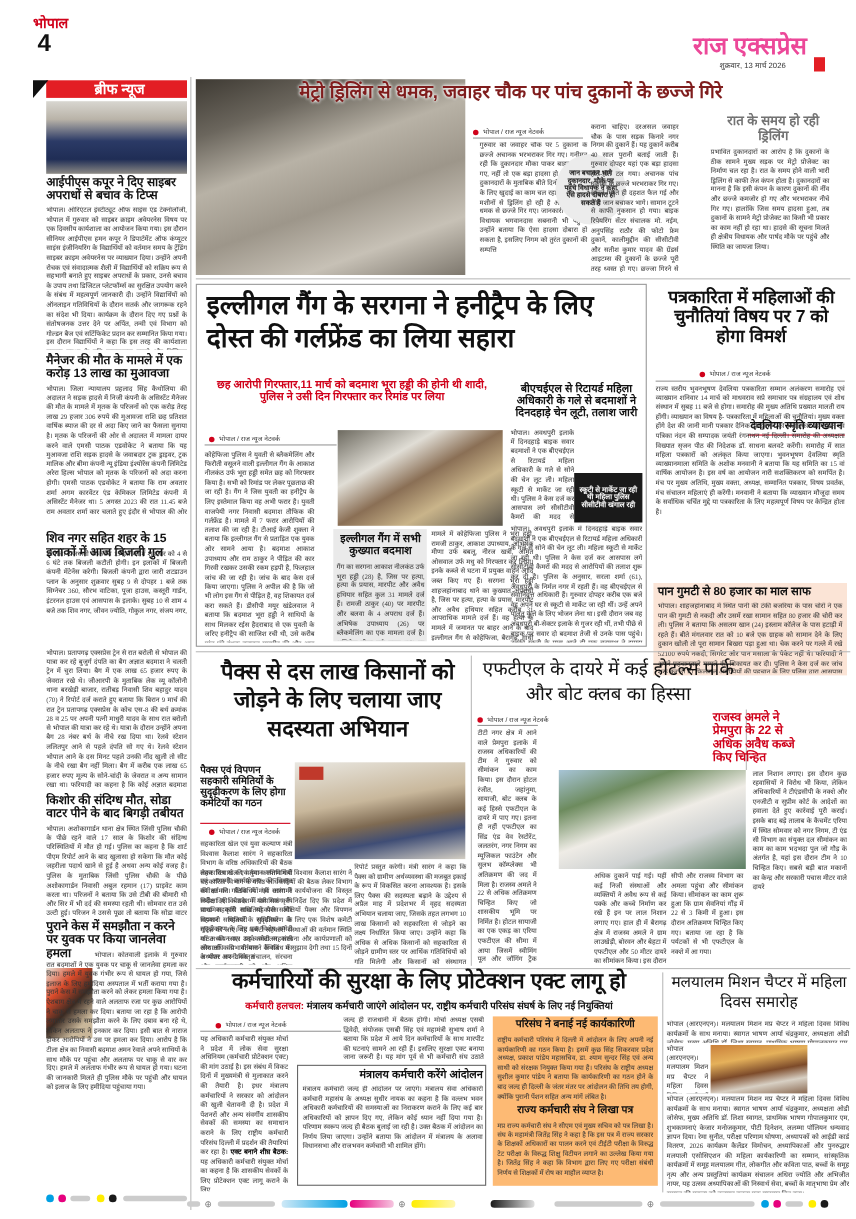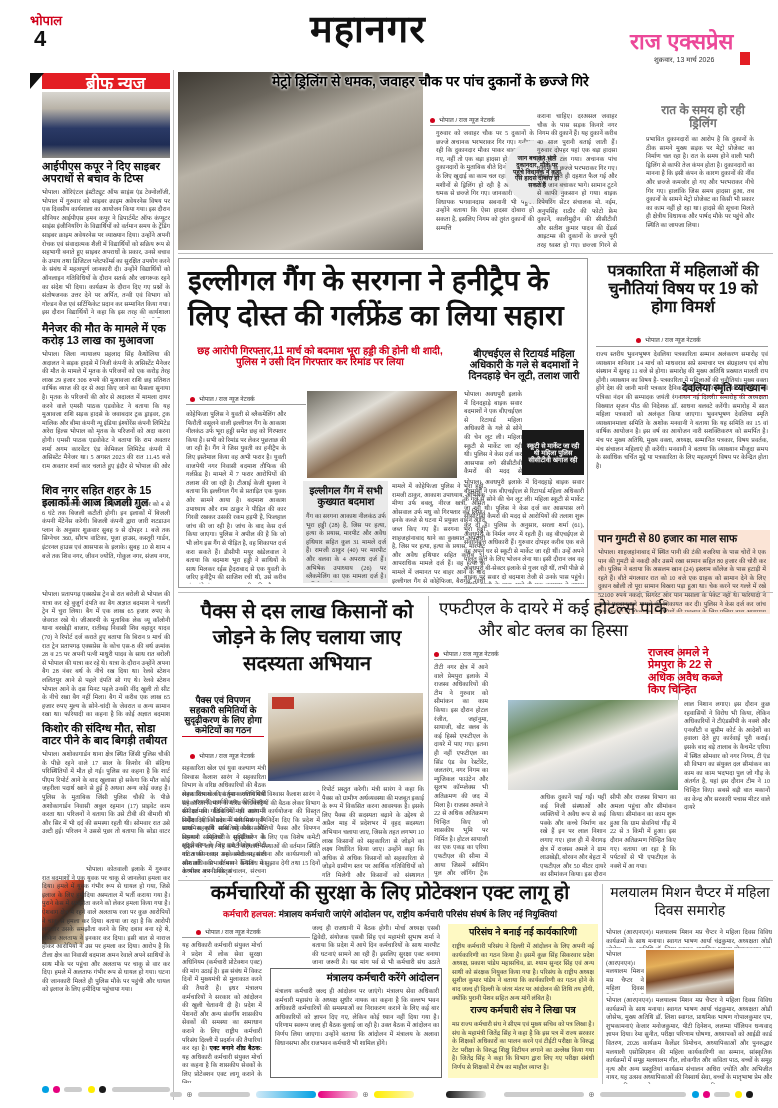--- a/index.html
+++ b/index.html
@@ -15,110 +15,110 @@
   .photo { background: linear-gradient(135deg, #8a8a80 0%, #c8c3b5 35%, #6f6a60 70%, #a9a394 100%); overflow: hidden; }
   .vline { position: absolute; width: 1px; background: #bbb; }
   .hline { position: absolute; height: 1px; background: #bbb; }
 </style>
 </head>
 <body>
 
 <div class="abs" style="left:0;top:0;width:778px;height:66px;">
   <div class="abs hd" style="left:30px;top:14px;font-size:13px;color:#d0021b;">भोपाल</div>
   <div class="abs hd" style="left:34px;top:27px;font-size:22px;color:#111;">4</div>
-  <div class="abs hd" style="left:310px;top:8px;font-size:38px;color:#111;letter-spacing:1px;">महानगर</div>
   <div class="abs hd" style="left:630px;top:30px;font-size:22px;color:#ec4899;">राज एक्सप्रेस</div>
   <div class="abs" style="left:654px;top:55px;font-size:7px;color:#333;font-family:'Liberation Sans',sans-serif;">शुक्रवार, 13 मार्च 2026</div>
   <div class="abs" style="left:740px;top:52px;width:10px;height:13px;background:#e31e24;"></div>
 </div>
 
 <div class="abs" style="left:30px;top:70px;width:140px;height:1030px;">
   <div class="abs" style="left:12px;top:3px;width:128px;height:16px;background:#e31e24;">
     <div class="abs" style="left:-12px;top:0;width:0;height:0;border-top:16px solid #111;border-right:14px solid transparent;"></div>
-    <span class="hd" style="position:absolute;left:44px;top:1px;font-size:17px;color:#fff;">ब्रीफ न्यूज</span>
+    <span class="hd" style="position:absolute;left:44px;top:1px;font-size:13px;color:#fff;">ब्रीफ न्यूज</span>
   </div>
   <div class="abs photo" style="left:12px;top:22px;width:128px;height:66px;background:linear-gradient(180deg,#d8d6d0 0%,#b9b3a8 25%,#2b3a66 55%,#1f2d55 80%,#8c8a85 100%);"></div>
 
   <div class="abs hd" style="left:12px;top:90px;width:128px;font-size:11px;">आईपीएस कपूर ने दिए साइबर अपराधों से बचाव के टिप्स</div>
   <div class="abs txt" style="left:12px;top:118px;width:128px;height:130px;">भोपाल। ओरिएंटल इंस्टीट्यूट ऑफ साइंस एंड टेक्नोलॉजी, भोपाल में गुरुवार को साइबर क्राइम अवेयरनेस विषय पर एक दिवसीय कार्यशाला का आयोजन किया गया। इस दौरान सीनियर आईपीएस हमन कपूर ने डिपार्टमेंट ऑफ कंप्यूटर साइंस इंजीनियरिंग के विद्यार्थियों को वर्तमान समय के ट्रेंडिंग साइबर क्राइम अवेयरनेस पर व्याख्यान दिया। उन्होंने अपनी रोचक एवं संवादात्मक शैली में विद्यार्थियों को सक्रिय रूप से सहभागी बनाते हुए साइबर अपराधों के प्रकार, उनसे बचाव के उपाय तथा डिजिटल प्लेटफॉर्म्स का सुरक्षित उपयोग करने के संबंध में महत्वपूर्ण जानकारी दी। उन्होंने विद्यार्थियों को ऑनलाइन गतिविधियों के दौरान सतर्क और जागरूक रहने का संदेश भी दिया। कार्यक्रम के दौरान दिए गए प्रश्नों के संतोषजनक उत्तर देने पर अर्पित, तन्वी एवं विभाग को गोल्डन बैज एवं सर्टिफिकेट प्रदान कर सम्मानित किया गया। इस दौरान विद्यार्थियों ने कहा कि इस तरह की कार्यशाला साइबर सुरक्षा के प्रति जागरूकता बढ़ाने और डिजिटल माध्यमों का सुरक्षित उपयोग सुनिश्चित करने की दिशा में एक महत्वपूर्ण कदम है।</div>
 
   <div class="abs hd" style="left:12px;top:252px;width:128px;font-size:11px;">मैनेजर की मौत के मामले में एक करोड़ 13 लाख का मुआवजा</div>
   <div class="abs txt" style="left:12px;top:280px;width:128px;height:120px;">भोपाल। जिला न्यायालय प्रहलाद सिंह कैथोलिया की अदालत ने सड़क हादसे में निजी कंपनी के असिस्टेंट मैनेजर की मौत के मामले में मृतक के परिजनों को एक करोड़ तेरह लाख 29 हजार 306 रुपये की मुआवजा राशि छह प्रतिशत वार्षिक ब्याज की दर से अदा किए जाने का फैसला सुनाया है। मृतक के परिजनों की ओर से अदालत में मामला दायर करने वाले एमसी पाठक एडवोकेट ने बताया कि यह मुआवजा राशि सड़क हादसे के जवाबदार ट्रक ड्राइवर, ट्रक मालिक और बीमा कंपनी न्यू इंडिया इंश्योरेंस कंपनी लिमिटेड अरेरा हिल्स भोपाल को मृतक के परिजनों को अदा करना होगी। एमसी पाठक एडवोकेट ने बताया कि राम अवतार शर्मा अगम कारवेंटर एंड केमिकल लिमिटेड कंपनी में असिस्टेंट मैनेजर था। 5 अगस्त 2023 की रात 11.45 बजे राम अवतार शर्मा कार चलाते हुए इंदौर से भोपाल की ओर आ रहा था। आनंदम रेस्टोरेंट के सामने सलामपुर में ट्रक ड्राइवर ने ट्रक को तेजी और लापरवाही से चलाते हुए राम अवतार शर्मा की कार में जोरदार टक्कर मार दी थी। गंभीर चोट आने के कारण घटना स्थल पर ही राम अवतार शर्मा की अवसान हो गई थी।</div>
 
   <div class="abs hd" style="left:12px;top:414px;width:128px;font-size:11px;">शिव नगर सहित शहर के 15 इलाकों में आज बिजली गुल</div>
   <div class="abs txt" style="left:12px;top:430px;width:128px;height:60px;">भोपाल। राजधानी के करीब 15 इलाकों में शुक्रवार को 4 से 6 घंटे तक बिजली कटौती होगी। इन इलाकों में बिजली कंपनी मेंटेनेंस करेगी। बिजली कंपनी द्वारा जारी शटडाउन प्लान के अनुसार शुक्रवार सुबह 9 से दोपहर 1 बजे तक सिग्नेचर 360, सौरभ वाटिका, पूजा हाउस, कस्तूरी गार्डन, इंटरनल हाउस एवं आसपास के इलाके। सुबह 10 से शाम 4 बजे तक शिव नगर, जीवन ज्योति, गोकुल नगर, संजय नगर, करोंद, निशातपुरा, प्रेम नगर एवं आसपास। सुबह 10 से दोपहर 3 बजे तक तारामंडल कॉलोनी एवं आसपास।</div>
 
   <div class="abs txt" style="left:12px;top:520px;width:128px;height:128px;">भोपाल। प्रतापगढ़ एक्सप्रेस ट्रेन से रात बरोली से भोपाल की यात्रा कर रहे बुजुर्ग दंपति का बैग अज्ञात बदमाश ने चलती ट्रेन में चुरा लिया। बैग में एक लाख 65 हजार रुपए के जेवरात रखे थे। जीआरपी के मुताबिक लेक व्यू कॉलोनी थाना बरखेड़ी बाजार, रातीबड़ निवासी शिव बहादुर यादव (70) ने रिपोर्ट दर्ज कराते हुए बताया कि बिरान 9 मार्च की रात ट्रेन प्रतापगढ़ एक्सप्रेस के कोच एस-8 की बर्थ क्रमांक 28 व 25 पर अपनी पत्नी माधुरी यादव के साथ रात बरोली से भोपाल की यात्रा कर रहे थे। यात्रा के दौरान उन्होंने अपना बैग 28 नंबर बर्थ के नीचे रख दिया था। रेलवे स्टेशन ललितपुर आने से पहले दंपति सो गए थे। रेलवे स्टेशन भोपाल आने के दस मिनट पहले उनकी नींद खुली तो सीट के नीचे रखा बैग नहीं मिला। बैग में करीब एक लाख 65 हजार रुपए मूल्य के सोने-चांदी के जेवरात व अन्य सामान रखा था। फरियादी का कहना है कि कोई अज्ञात बदमाश नींद का फायदा उठाकर बैग चुरा ले गया। यात्रा पूरी करने के बाद वह घर चले गए थे। गुरुवार 11 मार्च को जीआरपी थाना भोपाल आकर रिपोर्ट दर्ज करा दी।</div>
 
   <div class="abs hd" style="left:12px;top:652px;width:128px;font-size:11px;">किशोर की संदिग्ध मौत, सोडा वाटर पीने के बाद बिगड़ी तबीयत</div>
   <div class="abs txt" style="left:12px;top:680px;width:128px;height:84px;">भोपाल। अशोकागार्डन थाना क्षेत्र स्थित जिंसी पुलिस चौकी के पीछे रहने वाले 17 साल के किशोर की संदिग्ध परिस्थितियों में मौत हो गई। पुलिस का कहना है कि शार्ट पीएम रिपोर्ट आने के बाद खुलासा हो सकेगा कि मौत कोई जहरीला पदार्थ खाने से हुई है अथवा अन्य कोई वजह है। पुलिस के मुताबिक जिंसी पुलिस चौकी के पीछे अशोकागार्डन निवासी अबुल रहमान (17) प्राइवेट काम करता था। परिजनों ने बताया कि उसे टीबी की बीमारी थी और सिर में भी दर्द की समस्या रहती थी। सोमवार रात उसे उल्टी हुई। परिजन ने उससे पूछा तो बताया कि सोडा वाटर पीया था। रात में उसकी तबियत बिगड़ गई। मंगलवार सुबह परिजन उसे अस्पताल लेकर पहुंचे, जहां इलाज के दौरान बुधवार रात उसकी मौत हो गई।</div>
 
+  <div class="abs hd" style="left:12px;top:766px;width:128px;font-size:11px;">पुराने केस में समझौता न करने पर युवक पर किया जानलेवा हमला</div>
   <div class="abs photo" style="left:12px;top:810px;width:42px;height:64px;background:linear-gradient(135deg,#e8e2d8 0%,#d94a2a 30%,#3a2a22 55%,#c9b79a 80%);"></div>
   <div class="abs txt" style="left:12px;top:795px;width:128px;height:130px;text-indent:44px;padding-left:0;">भोपाल। कोतवाली इलाके में गुरुवार रात बदमाशों ने एक युवक पर चाकू से जानलेवा हमला कर दिया। हमले में युवक गंभीर रूप से घायल हो गया, जिसे इलाज के लिए हमीदिया अस्पताल में भर्ती कराया गया है। पुराने केस में समझौता करने को लेकर हमला किया गया है। ऐशबाग क्षेत्र में रहने वाले अलताफ रजा पर कुछ आरोपियों ने चाकू से हमला कर दिया। बताया जा रहा है कि आरोपी लगातार उसके समझौता करने के लिए दबाव बना रहे थे, लेकिन अलताफ ने इनकार कर दिया। इसी बात से नाराज होकर आरोपियों ने उस पर हमला कर दिया। आरोप है कि टीला क्षेत्र का निवासी बदमाश अमन रेवाले अपने साथियों के साथ मौके पर पहुंचा और अलताफ पर चाकू से वार कर दिए। हमले में अलताफ गंभीर रूप से घायल हो गया। घटना की जानकारी मिलते ही पुलिस मौके पर पहुंची और घायल को इलाज के लिए हमीदिया पहुंचाया गया।</div>
 
   <div class="abs" style="left:12px;top:1016px;width:128px;height:8px;">
     <span class="abs" style="left:0;top:0;width:7px;height:7px;border-radius:50%;background:#00a0e3;"></span>
     <span class="abs" style="left:11px;top:0;width:7px;height:7px;border-radius:50%;background:#e6007e;"></span>
     <span class="abs" style="left:22px;top:1px;width:18px;height:5px;border-radius:3px;background:#ccc;"></span>
     <span class="abs" style="left:46px;top:0;width:7px;height:7px;border-radius:50%;background:#ffed00;"></span>
     <span class="abs" style="left:57px;top:0;width:7px;height:7px;border-radius:50%;background:#1a1a1a;"></span>
     <span class="abs" style="left:70px;top:1px;width:58px;height:5px;border-radius:3px;background:#ccc;"></span>
   </div>
 </div>
 
 <div class="vline" style="left:173px;top:70px;height:1030px;"></div>
 
 <div class="abs photo" style="left:178px;top:72px;width:245px;height:178px;background:linear-gradient(160deg,#3e3a33 0%,#6b665d 20%,#b8b2a6 40%,#9d968a 60%,#c7c1b6 80%,#7e786e 100%);"></div>
-<div class="abs hd" style="left:272px;top:74px;width:500px;font-size:14px;color:#000000;white-space:nowrap;text-shadow:0 0 3px #fff,0 0 3px #fff;">मेट्रो ड्रिलिंग से धमक, जवाहर चौक पर पांच दुकानों के छज्जे गिरे</div>
+<div class="abs hd" style="left:272px;top:74px;width:500px;font-size:17px;color:#7f1d1d;white-space:nowrap;text-shadow:0 0 3px #fff,0 0 3px #fff;">मेट्रो ड्रिलिंग से धमक, जवाहर चौक पर पांच दुकानों के छज्जे गिरे</div>
 <div class="abs dateline" style="left:430px;top:116px;width:110px;"><span class="dot"></span><span>भोपाल / राज न्यूज नेटवर्क</span></div>
 <div class="abs rule" style="left:430px;top:125px;width:100px;"></div>
 <div class="abs txt" style="left:436px;top:129px;width:98px;height:120px;">गुरुवार को जवाहर चौक पर 5 दुकानों के छज्जे अचानक भरभराकर गिर गए। गनीमत रही कि दुकानदार मौका पाकर बाहर निकल गए, नहीं तो एक बड़ा हादसा हो सकता था। दुकानदारों के मुताबिक बीते दिनों से यहां मेट्रो के लिए खुदाई का काम चल रहा है। बड़ी-बड़ी मशीनों से ड्रिलिंग हो रही है और इसी की धमक से छज्जे गिर गए। जानकारी मिलते ही विधायक भगवानदास सबनानी भी पहुंचे। उन्होंने बताया कि ऐसा हादसा दोबारा हो सकता है, इसलिए निगम को तुरंत दुकानों की सम्पत्ति</div>
 <div class="abs" style="left:505px;top:140px;width:64px;height:64px;border-radius:50%;background:#ececec;display:flex;align-items:center;justify-content:center;text-align:center;">
   <span class="hd" style="font-size:6.2px;width:52px;color:#222;">जान बचाकर भागे दुकानदार, मौके पर पहुंचे विधायक ने कहा ऐसे हादसे दोबारा हो सकते हैं</span>
 </div>
 <div class="abs txt" style="left:537px;top:112px;width:80px;height:137px;">कराना चाहिए। दरअसल जवाहर चौक के पास सड़क किनारे नगर निगम की दुकानें हैं। यह दुकानें करीब 40 साल पुरानी बताई जाती हैं। गुरुवार दोपहर यहां एक बड़ा हादसा होते-होते टल गया। अचानक पांच दुकानों के छज्जे भरभराकर गिर गए। छज्जे गिरते ही दहशत फैल गई और लोग जान बचाकर भागे। सामान टूटने से काफी नुकसान हो गया। बाइक रिपेयरिंग सेंटर संचालक मो. नईम, अनुपसिंह राठौर की फोटो फ्रेम दुकानें, कालीमुद्दीन की सीसीटीवी और सतीश कुमार यादव की ग्रेंडर्स आइटम्स की दुकानों के छज्जे पूरी तरह ध्वस्त हो गए। छज्जा गिरने से दुकानों के बाहर रखा सामान टूट गया।</div>
 <div class="abs hd" style="left:648px;top:104px;width:110px;font-size:12px;color:#737373;text-align:center;">रात के समय हो रही ड्रिलिंग</div>
 <div class="abs txt" style="left:646px;top:135px;width:108px;height:110px;">प्रभावित दुकानदारों का आरोप है कि दुकानों के ठीक सामने मुख्य सड़क पर मेट्रो प्रोजेक्ट का निर्माण चल रहा है। रात के समय होने वाली भारी ड्रिलिंग से काफी तेज कंपन होता है। दुकानदारों का मानना है कि इसी कंपन के कारण दुकानों की नींव और छज्जे कमजोर हो गए और भरभराकर नीचे गिर गए। हालांकि जिस समय हादसा हुआ, तब दुकानों के सामने मेट्रो प्रोजेक्ट का किसी भी प्रकार का काम नहीं हो रहा था। हादसे की सूचना मिलते ही क्षेत्रीय विधायक और पार्षद मौके पर पहुंचे और स्थिति का जायजा लिया।</div>
 
 <div class="hline" style="left:178px;top:253px;width:595px;"></div>
 
 <div class="abs" style="left:178px;top:258px;width:410px;height:330px;border:1px solid #999;"></div>
-<div class="abs hd" style="left:188px;top:263px;width:395px;font-size:28px;color:#111;line-height:1.25;">इल्लीगल गैंग के सरगना ने हनीट्रैप के लिए दोस्त की गर्लफ्रेंड का लिया सहारा</div>
+<div class="abs hd" style="left:188px;top:263px;width:395px;font-size:24px;color:#111;line-height:1.25;">इल्लीगल गैंग के सरगना ने हनीट्रैप के लिए दोस्त की गर्लफ्रेंड का लिया सहारा</div>
 <div class="abs hd" style="left:190px;top:345px;width:260px;font-size:10px;color:#d0021b;text-align:center;">छह आरोपी गिरफ्तार,11 मार्च को बदमाश भूरा हड्डी की होनी थी शादी, पुलिस ने उसी दिन गिरफ्तार कर रिमांड पर लिया</div>
 <div class="abs dateline" style="left:190px;top:395px;width:110px;"><span class="dot"></span><span>भोपाल / राज न्यूज नेटवर्क</span></div>
 <div class="abs rule" style="left:186px;top:404px;width:120px;"></div>
 <div class="abs txt" style="left:186px;top:410px;width:100px;height:174px;">कोहेफिजा पुलिस ने युवती से ब्लैकमेलिंग और फिरौती वसूलने वाली इल्लीगल गैंग के आकाश नीलकंठ उर्फ भूरा हड्डी समेत छह को गिरफ्तार किया है। सभी को रिमांड पर लेकर पूछताछ की जा रही है। गैंग ने जिस युवती का हनीट्रैप के लिए इस्तेमाल किया वह अभी फरार है। युवती वाजपेयी नगर निवासी बदमाश तौफिक की गर्लफ्रेंड है। मामले में 7 फरार आरोपियों की तलाश की जा रही है। टीआई केजी शुक्ला ने बताया कि इल्लीगल गैंग से प्रताड़ित एक युवक ओर सामने आया है। बदमाश आकाश उपाध्याय और राम ठाकुर ने पीड़ित की कार गिरवी रखकर उसकी रकम हड़पी है, फिलहाल जांच की जा रही है। जांच के बाद केस दर्ज किया जाएगा। पुलिस ने अपील की है कि जो भी लोग इस गैंग से पीड़ित है, वह शिकायत दर्ज करा सकते हैं। डीसीपी मयूर खंडेलवाल ने बताया कि बदमाश भूरा हड्डी ने साथियों के साथ मिलकर रईस हैदराबाद से एक युवती के जरिए हनीट्रैप की साजिश रची थी, उसे करीब पांच घंटे बंधक बनाकर मारपीट की और आठ लाख रुपए की फिरौती मांगी।</div>
 <div class="abs photo" style="left:307px;top:391px;width:150px;height:87px;background:linear-gradient(150deg,#6d6a60 0%,#e0ddd5 30%,#8a6f55 50%,#c9b48a 70%,#5b564c 100%);"></div>
 <div class="abs" style="left:303px;top:481px;width:85px;height:102px;background:#eaeaea;"></div>
 <div class="abs hd" style="left:306px;top:485px;width:80px;font-size:10px;text-align:center;">इल्लीगल गैंग में सभी कुख्यात बदमाश</div>
 <div class="abs txt" style="left:306px;top:512px;width:80px;height:70px;">गैंग का सरगना आकाश नीलकंठ उर्फ भूरा हड्डी (28) है, जिस पर हत्या, हत्या के प्रयास, मारपीट और अवैध हथियार सहित कुल 31 मामले दर्ज हैं। रामजी ठाकुर (40) पर मारपीट और बलवा के 4 अपराध दर्ज हैं। अभिषेक उपाध्याय (26) पर ब्लैकमेलिंग का एक मामला दर्ज है। अभिषेक मीणा उर्फ बबलू (25) पर मारपीट, अवैध वसूली और अवैध हथियार सहित 12 केस हैं। नीरज खत्री (20) पर 5 मामले दर्ज हैं। अमित ओसवाल उर्फ मधु (19) पर मारपीट और धमकी के चार अपराध दर्ज बताए गए हैं।</div>
 <div class="abs txt" style="left:392px;top:482px;width:93px;height:102px;">मामले में कोहेफिजा पुलिस ने भूरा हड्डी, रामजी ठाकुर, आकाश उपाध्याय, अभिषेक मीणा उर्फ बबलू, नीरज खत्री, अमित ओसवाल उर्फ मधु को गिरफ्तार कर लिया। इनके कब्जे से घटना में प्रयुक्त वाहन आदि जब्त किए गए हैं। सरगना भूरा हड्डी शाहजहांनाबाद थाने का कुख्यात अपराधी है, जिस पर हत्या, हत्या के प्रयास, मारपीट और अवैध हथियार सहित करीब 31 आपराधिक मामले दर्ज हैं। वह हत्या के मामले में जमानत पर बाहर आने के बाद इल्लीगल गैंग से कोहेफिजा, बैरागढ़, गांधी नगर और श्यामला हिल्स सहित कई क्षेत्रों में अवैध वसूली, ब्लैकमेलिंग और फिरौती जैसी वारदातों को अंजाम दे रहा था।</div>
 
 <div class="abs hd" style="left:464px;top:348px;width:120px;font-size:10px;text-align:center;">बीएचईएल से रिटायर्ड महिला अधिकारी के गले से बदमाशों ने दिनदहाड़े चेन लूटी, तलाश जारी</div>
 <div class="abs" style="left:522px;top:430px;width:62px;height:45px;background:#1a1a1a;display:flex;align-items:center;justify-content:center;text-align:center;">
   <span class="hd" style="font-size:6.5px;color:#fff;width:58px;">स्कूटी से मार्केट जा रही थी महिला पुलिस सीसीटीवी खंगाल रही</span>
 </div>
 <div class="abs txt" style="left:464px;top:390px;width:58px;height:85px;">भोपाल। अवधपुरी इलाके में दिनदहाड़े बाइक सवार बदमाशों ने एक बीएचईएल से रिटायर्ड महिला अधिकारी के गले से सोने की चेन लूट ली। महिला स्कूटी से मार्केट जा रही थी। पुलिस ने केस दर्ज कर आसपास लगे सीसीटीवी कैमरों की मदद से आरोपियों की तलाश शुरू कर दी है। पुलिस के अनुसार, सरला शर्मा (61), अवधपुरी के निर्मल नगर में रहती हैं। वह बीएचईएल से सेवानिवृत्त अधिकारी हैं। गुरुवार दोपहर करीब एक बजे वह अपने घर से स्कूटी से मार्केट जा रही थीं। उन्हें अपने पालतू कुत्ते के लिए भोजन लेना था। इसी दौरान जब वह अवधपुरी बी-सेक्टर इलाके से गुजर रही थीं, तभी पीछे से बाइक पर सवार दो बदमाश तेजी से उनके पास पहुंचे। उनकी स्कूटी के पास आते ही एक बदमाश ने झपट्टा मारकर उनके गले से सोने की चेन छीन ली और दोनों आरोपी तेज रफ्तार में बाइक से फरार हो गए। घटना के बाद महिला ने हिम्मत दिखाते हुए कुछ दूरी तक बदमाशों का पीछा भी किया, लेकिन आरोपियों की बाइक तेज रफ्तार में होने के कारण वे हाथ नहीं आए। घटना के सीसीटीवी कैमरों की फुटेज खंगालना शुरू कर दिया है। पुलिस का कहना है कि फुटेज के आधार पर आरोपियों की पहचान करने की कोशिश की जा रही है। फिलहाल मामले की जांच जारी है।</div>
 <div class="abs txt" style="left:464px;top:478px;width:120px;height:106px;">भोपाल। अवधपुरी इलाके में दिनदहाड़े बाइक सवार बदमाशों ने एक बीएचईएल से रिटायर्ड महिला अधिकारी के गले से सोने की चेन लूट ली। महिला स्कूटी से मार्केट जा रही थी। पुलिस ने केस दर्ज कर आसपास लगे सीसीटीवी कैमरों की मदद से आरोपियों की तलाश शुरू कर दी है। पुलिस के अनुसार, सरला शर्मा (61), अवधपुरी के निर्मल नगर में रहती हैं। वह बीएचईएल से सेवानिवृत्त अधिकारी हैं। गुरुवार दोपहर करीब एक बजे वह अपने घर से स्कूटी से मार्केट जा रही थीं। उन्हें अपने पालतू कुत्ते के लिए भोजन लेना था। इसी दौरान जब वह अवधपुरी बी-सेक्टर इलाके से गुजर रही थीं, तभी पीछे से बाइक पर सवार दो बदमाश तेजी से उनके पास पहुंचे। उनकी स्कूटी के पास आते ही एक बदमाश ने झपट्टा मारकर उनके गले से सोने की चेन छीन ली और दोनों आरोपी तेज रफ्तार में बाइक से फरार हो गए। घटना के बाद महिला ने हिम्मत दिखाते हुए कुछ दूरी तक बदमाशों का पीछा भी किया, लेकिन आरोपियों की बाइक तेज रफ्तार में होने के कारण वे हाथ नहीं आए। घटना के सीसीटीवी कैमरों की फुटेज खंगालना शुरू कर दिया है। पुलिस का कहना है कि फुटेज के आधार पर आरोपियों की पहचान करने की कोशिश की जा रही है। फिलहाल मामले की जांच जारी है।</div>
 
-<div class="abs hd" style="left:598px;top:262px;width:170px;font-size:16px;text-align:center;font-weight:bold;">पत्रकारिता में महिलाओं की चुनौतियां विषय पर 19 को होगा विमर्श</div>
+<div class="abs hd" style="left:598px;top:262px;width:170px;font-size:16px;text-align:center;font-weight:bold;">पत्रकारिता में महिलाओं की चुनौतियां विषय पर 7 को होगा विमर्श</div>
 <div class="abs dateline" style="left:636px;top:336px;width:110px;"><span class="dot"></span><span>भोपाल / राज न्यूज नेटवर्क</span></div>
 <div class="abs rule" style="left:596px;top:346px;width:172px;"></div>
 <div class="abs hd" style="left:680px;top:382px;width:88px;font-size:10px;text-align:center;border-bottom:1.5px solid #d0021b;padding-bottom:2px;">देवलिया स्मृति व्याख्यान</div>
 <div class="abs txt" style="left:596px;top:350px;width:172px;height:172px;">राज्य स्तरीय भुवनभूषण देवलिया पत्रकारिता सम्मान अलंकरण समारोह एवं व्याख्यान शनिवार 14 मार्च को माधवराव सप्रे समाचार पत्र संग्रहालय एवं शोध संस्थान में सुबह 11 बजे से होगा। समारोह की मुख्य अतिथि प्रख्यात मालती राय होंगी। व्याख्यान का विषय है- पत्रकारिता में महिलाओं की चुनौतियां। मुख्य वक्ता होंगे देश की जानी मानी पत्रकार दैनिक हिन्दुस्तान की सलाहकार सम्पादक एवं पत्रिका नंदन की सम्पादक जयंती रंगनाथन नई दिल्ली। समारोह की अध्यक्षता विख्यात सृजन पीठ की निदेशक डॉ. साधना बलवटे करेंगी। समारोह में सात महिला पत्रकारों को अलंकृत किया जाएगा। भुवनभूषण देवलिया स्मृति व्याख्यानमाला समिति के अशोक मनवानी ने बताया कि यह समिति का 15 वां वार्षिक आयोजन है। इस वर्ष का आयोजन नारी सशक्तिकरण को समर्पित है। मंच पर मुख्य अतिथि, मुख्य वक्ता, अध्यक्ष, सम्मानित पत्रकार, विषय प्रवर्तक, मंच संचालन महिलाएं ही करेंगी। मनवानी ने बताया कि व्याख्यान मौजूदा समय के सर्वाधिक चर्चित मुद्दे या पत्रकारिता के लिए महत्वपूर्ण विषय पर केन्द्रित होता है।</div>
 
 <div class="abs" style="left:594px;top:530px;width:176px;height:84px;background:#fbe4d6;">
   <div class="abs hd" style="left:4px;top:3px;width:170px;font-size:10.5px;">पान गुमटी से 80 हजार का माल साफ</div>
   <div class="abs txt" style="left:4px;top:18px;width:168px;height:64px;">भोपाल। शाहजहांनाबाद में स्थित पानी की टंकी बजरिया के पास चोरों ने एक पान की गुमटी से नकदी और उसमें रखा सामान सहित 80 हजार की चोरी कर ली। पुलिस ने बताया कि असलम खान (24) इस्लाम कॉलेज के पास हटाड़ी में रहते हैं। बीते मंगलवार रात को 10 बजे एक ग्राहक को सामान देने के लिए दुकान खोली तो पूरा सामान बिखरा पड़ा हुआ था। चेक करने पर गल्ले में रखे 52100 रुपये नकदी, सिगरेट और पान मसाला के पैकेट नहीं थे। फरियादी ने अपने पहचानवाले मामले की शिकायत कर दी। पुलिस ने केस दर्ज कर जांच शुरू कर दी है। फिलहाल आरोपियों की पहचान के लिए पुलिस द्वारा आसपास के सीसीटीवी फुटेज खंगाले जा रहे हैं।</div>
 </div>
 
 <div class="hline" style="left:178px;top:592px;width:595px;"></div>
 
 <div class="abs hd" style="left:182px;top:598px;width:250px;font-size:20px;text-align:center;line-height:1.3;">पैक्स से दस लाख किसानों को जोड़ने के लिए चलाया जाए सदस्यता अभियान</div>
-<div class="abs hd" style="left:182px;top:695px;width:82px;font-size:9px;text-align:center;border-bottom:1.5px solid #d0021b;padding-bottom:1px;">पैक्स एवं विपणन सहकारी समितियों के सुदृढ़ीकरण के लिए होगा कमेटियों का गठन</div>
+<div class="abs hd" style="left:182px;top:695px;width:82px;font-size:9px;text-align:left;border-bottom:1.5px solid #d0021b;padding-bottom:13px;">पैक्स एवं विपणन सहकारी समितियों के सुदृढ़ीकरण के लिए होगा कमेटियों का गठन</div>
 <div class="abs dateline" style="left:190px;top:752px;width:80px;"><span class="dot"></span><span>भोपाल / राज न्यूज नेटवर्क</span></div>
 <div class="abs photo" style="left:268px;top:693px;width:155px;height:88px;background:linear-gradient(170deg,#e9e7e1 0%,#c8b79b 40%,#7e6a52 60%,#3f4d75 75%,#d4cfc4 100%);">
   <span class="abs" style="left:4px;top:4px;width:22px;height:12px;background:#c0392b;"></span>
 </div>
 <div class="abs txt" style="left:182px;top:764px;width:84px;height:113px;">सहकारिता खेल एवं युवा कल्याण मंत्री विश्वास कैलाश सारंग ने सहकारिता विभाग के वरिष्ठ अधिकारियों की बैठक लेकर विभाग की वर्तमान गतिविधियों एवं आगामी कार्ययोजना की विस्तृत समीक्षा की। बैठक में मंत्री सारंग ने निर्देश दिए कि प्रदेश में प्राथमिक कृषि साख सहकारी समितियों पैक्स और विपणन सहकारी समितियों के सुदृढ़ीकरण के लिए एक विशेष कमेटी गठित की जाए। यह कमेटी सहकारी संस्थाओं की वर्तमान स्थिति का अध्ययन कर उनके संचालन, संरचना और कार्यप्रणाली को और अधिक प्रभावी बनाने के संबंध में सुझाव देगी तथा 15 दिनों के भीतर अपनी विस्तृत</div>
 <div class="abs txt" style="left:322px;top:785px;width:102px;height:92px;">रिपोर्ट प्रस्तुत करेगी। मंत्री सारंग ने कहा कि पैक्स को ग्रामीण अर्थव्यवस्था की मजबूत इकाई के रूप में विकसित करना आवश्यक है। इसके लिए पैक्स की सदस्यता बढ़ाने के उद्देश्य से अप्रैल माह में प्रदेशभर में वृहद सदस्यता अभियान चलाया जाए, जिसके तहत लगभग 10 लाख किसानों को सहकारिता से जोड़ने का लक्ष्य निर्धारित किया जाए। उन्होंने कहा कि अधिक से अधिक किसानों को सहकारिता से जोड़ने ग्रामीण स्तर पर आर्थिक गतिविधियों को गति मिलेगी और किसानों को संस्थागत सुविधाओं का लाभ प्राप्त होगा।</div>
 <div class="abs txt" style="left:182px;top:790px;width:138px;height:87px;">सहकारिता खेल एवं युवा कल्याण मंत्री विश्वास कैलाश सारंग ने सहकारिता विभाग के वरिष्ठ अधिकारियों की बैठक लेकर विभाग की वर्तमान गतिविधियों एवं आगामी कार्ययोजना की विस्तृत समीक्षा की। बैठक में मंत्री सारंग ने निर्देश दिए कि प्रदेश में प्राथमिक कृषि साख सहकारी समितियों पैक्स और विपणन सहकारी समितियों के सुदृढ़ीकरण के लिए एक विशेष कमेटी गठित की जाए। यह कमेटी सहकारी संस्थाओं की वर्तमान स्थिति का अध्ययन कर उनके संचालन, संरचना और कार्यप्रणाली को और अधिक प्रभावी बनाने के संबंध में सुझाव देगी तथा 15 दिनों के भीतर अपनी विस्तृत</div>
 
 <div class="vline" style="left:428px;top:596px;height:282px;"></div>
 
@@ -145,21 +145,21 @@
 <div class="abs txt" style="left:182px;top:941px;width:80px;height:142px;">
   <span>यह अधिकारी कर्मचारी संयुक्त मोर्चा ने प्रदेश में लोक सेवा सुरक्षा अधिनियम (कर्मचारी प्रोटेक्शन एक्ट) की मांग उठाई है। इस संबंध में विकट दिनों में मुख्यमंत्री से मुलाकात करने की तैयारी है। इधर मंत्रालय कर्मचारियों ने सरकार को आंदोलन की खुली चेतावनी दी है। प्रदेश में पेंशनरों और अन्य संवर्गीय शासकीय सेवकों की समस्या का समाधान कराने के लिए राष्ट्रीय कर्मचारी परिसंघ दिल्ली में प्रदर्शन की तैयारियां कर रहा है।</span>
   <b>एक्ट बनाने शीघ्र बैठक:</b>
   <span>यह अधिकारी कर्मचारी संयुक्त मोर्चा का कहना है कि शासकीय सेवकों के लिए प्रोटेक्शन एक्ट लागू कराने के लिए</span>
 </div>
 <div class="abs txt" style="left:312px;top:924px;width:128px;height:40px;">जल्द ही राजधानी में बैठक होगी। मोर्चा अध्यक्ष एसबी द्विवेदी, संयोजक एसबी सिंह एवं महामंत्री सुभाष शर्मा ने बताया कि प्रदेश में आये दिन कर्मचारियों के साथ मारपीट की घटनाएं सामने आ रही हैं। इसलिए सुरक्षा एक्ट बनाया जाना जरूरी है। यह मांग पूर्व से भी कर्मचारी संघ उठाते नजर आ रहे हैं।</div>
 <div class="abs" style="left:270px;top:968px;width:172px;height:110px;border:1px solid #666;background:#fff;">
   <div class="abs hd" style="left:4px;top:3px;width:164px;font-size:10px;text-align:right;">मंत्रालय कर्मचारी करेंगे आंदोलन</div>
   <div class="abs txt" style="left:4px;top:18px;width:164px;height:88px;">मंत्रालय कर्मचारी जल्द ही आंदोलन पर जाएंगे। मंत्रालय सेवा अधिकारी कर्मचारी महासंघ के अध्यक्ष सुधीर नायक का कहना है कि वल्लभ भवन अधिकारी कर्मचारियों की समस्याओं का निराकरण कराने के लिए कई बार अधिकारियों को ज्ञापन दिए गए, लेकिन कोई ध्यान नहीं दिया गया है। परिणाम स्वरूप जल्द ही बैठक बुलाई जा रही है। उक्त बैठक में आंदोलन का निर्णय लिया जाएगा। उन्होंने बताया कि आंदोलन में मंत्रालय के अलावा विधानसभा और राजभवन कर्मचारी भी शामिल होंगे।</div>
 </div>
-<div class="abs" style="left:448px;top:924px;width:150px;height:154px;background:#fef9c3;">
+<div class="abs" style="left:448px;top:924px;width:150px;height:154px;background:#fdba74;">
   <div class="abs hd" style="left:4px;top:3px;width:142px;font-size:9.5px;text-align:center;">परिसंघ ने बनाई नई कार्यकारिणी</div>
   <div class="abs txt" style="left:4px;top:18px;width:142px;height:60px;">राष्ट्रीय कर्मचारी परिसंघ ने दिल्ली में आंदोलन के लिए अपनी नई कार्यकारिणी का गठन किया है। इसमें कुछ सिंह सिकरवार प्रदेश अध्यक्ष, प्रकाश पांडेय महासचिव, डा. श्याम सुन्दर सिंह एवं अन्य साथी को संरक्षक नियुक्त किया गया है। परिसंघ के राष्ट्रीय अध्यक्ष सुशील कुमार पांडेय ने बताया कि कार्यकारिणी का गठन होने के बाद जल्द ही दिल्ली के जंतर मंतर पर आंदोलन की तिथि तय होगी, क्योंकि पुरानी पेंशन सहित अन्य मांगें लंबित है।</div>
   <div class="abs hd" style="left:4px;top:81px;width:142px;font-size:9.5px;text-align:center;">राज्य कर्मचारी संघ ने लिखा पत्र</div>
   <div class="abs txt" style="left:4px;top:96px;width:142px;height:56px;">मप्र राज्य कर्मचारी संघ ने सीएम एवं मुख्य सचिव को पत्र लिखा है। संघ के महामंत्री जितेंद्र सिंह ने कहा है कि इस पत्र में राज्य सरकार के शिक्षकों अधिकारों का पालन करने एवं टीईटी परीक्षा के विरुद्ध टेट परीक्षा के विरुद्ध शिक्षु विटीयन लगाने का उल्लेख किया गया है। जितेंद्र सिंह ने कहा कि विभाग द्वारा लिए गए परीक्षा संबंधी निर्णय से शिक्षकों में रोष का माहौल व्याप्त है।</div>
 </div>
 
 <div class="vline" style="left:602px;top:884px;height:200px;"></div>
 
 <div class="abs cond" style="left:606px;top:883px;width:168px;font-size:14px;text-align:center;line-height:1.3;color:#111;">मलयालम मिशन चैप्टर में महिला दिवस समारोह</div>
 <div class="abs photo" style="left:646px;top:950px;width:88px;height:44px;background:linear-gradient(170deg,#c97f3a 0%,#e5b15b 30%,#7d4b2a 55%,#d8d0c4 75%,#8a6a52 100%);"></div>

